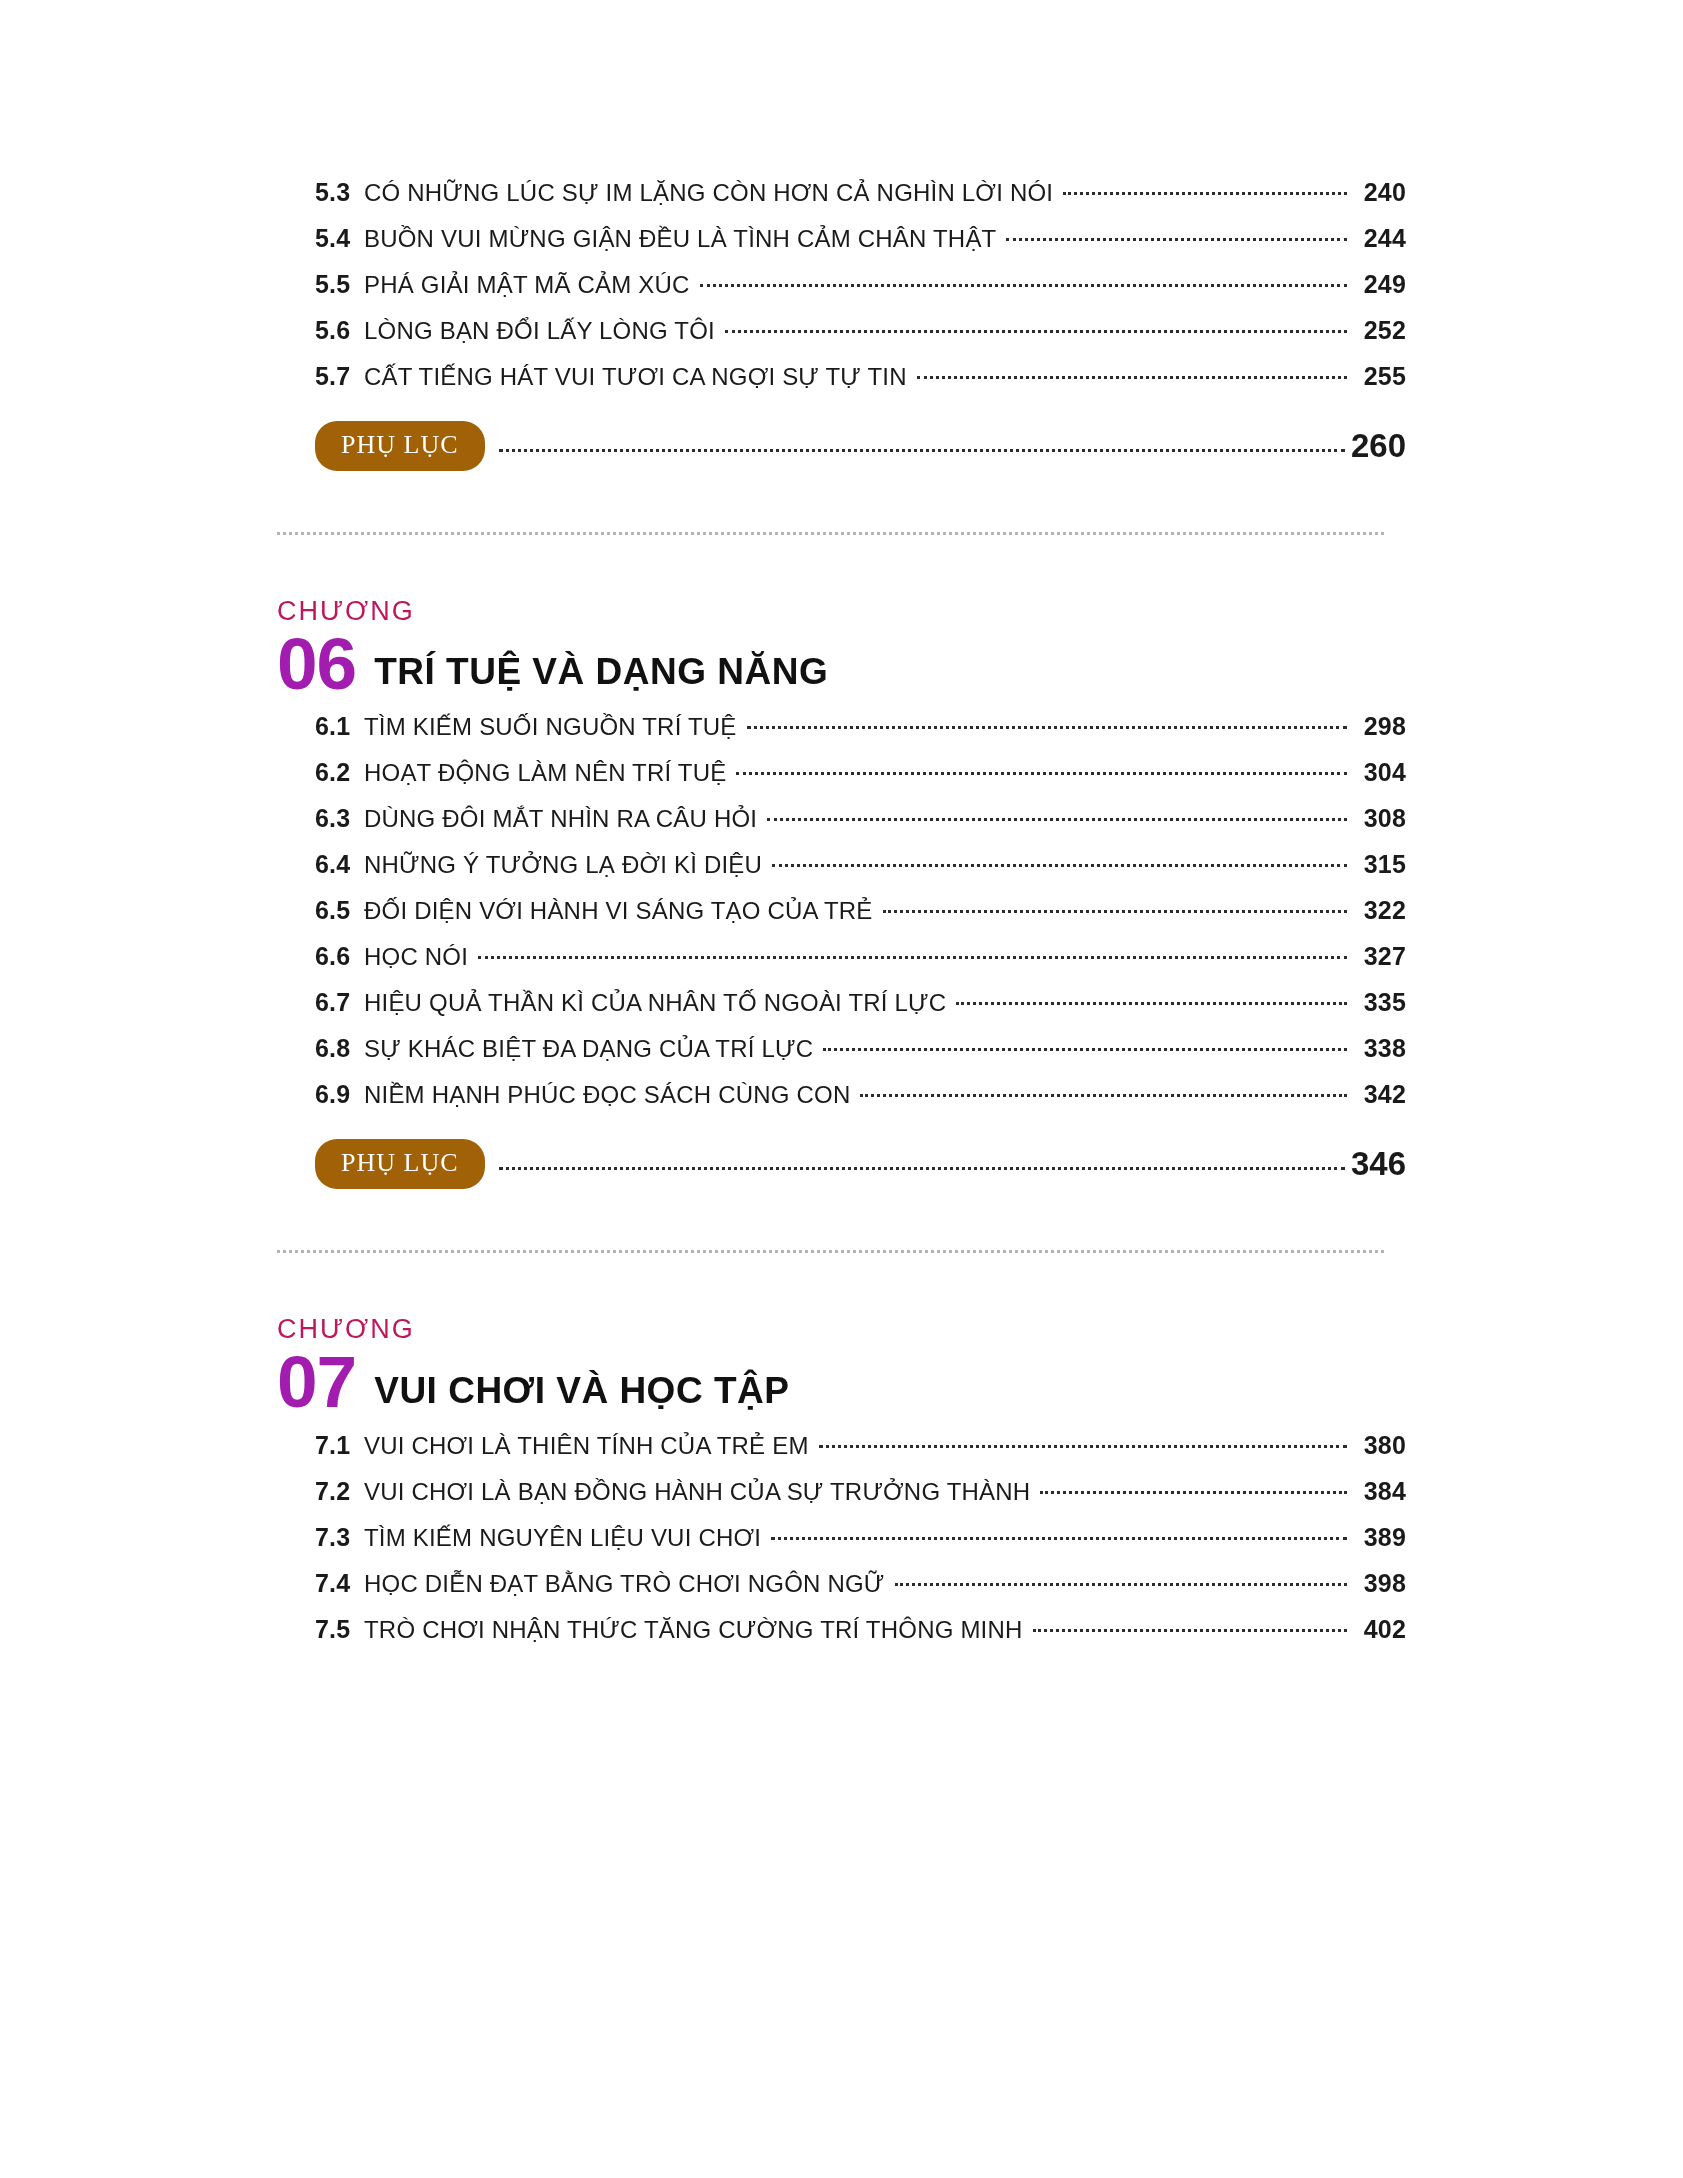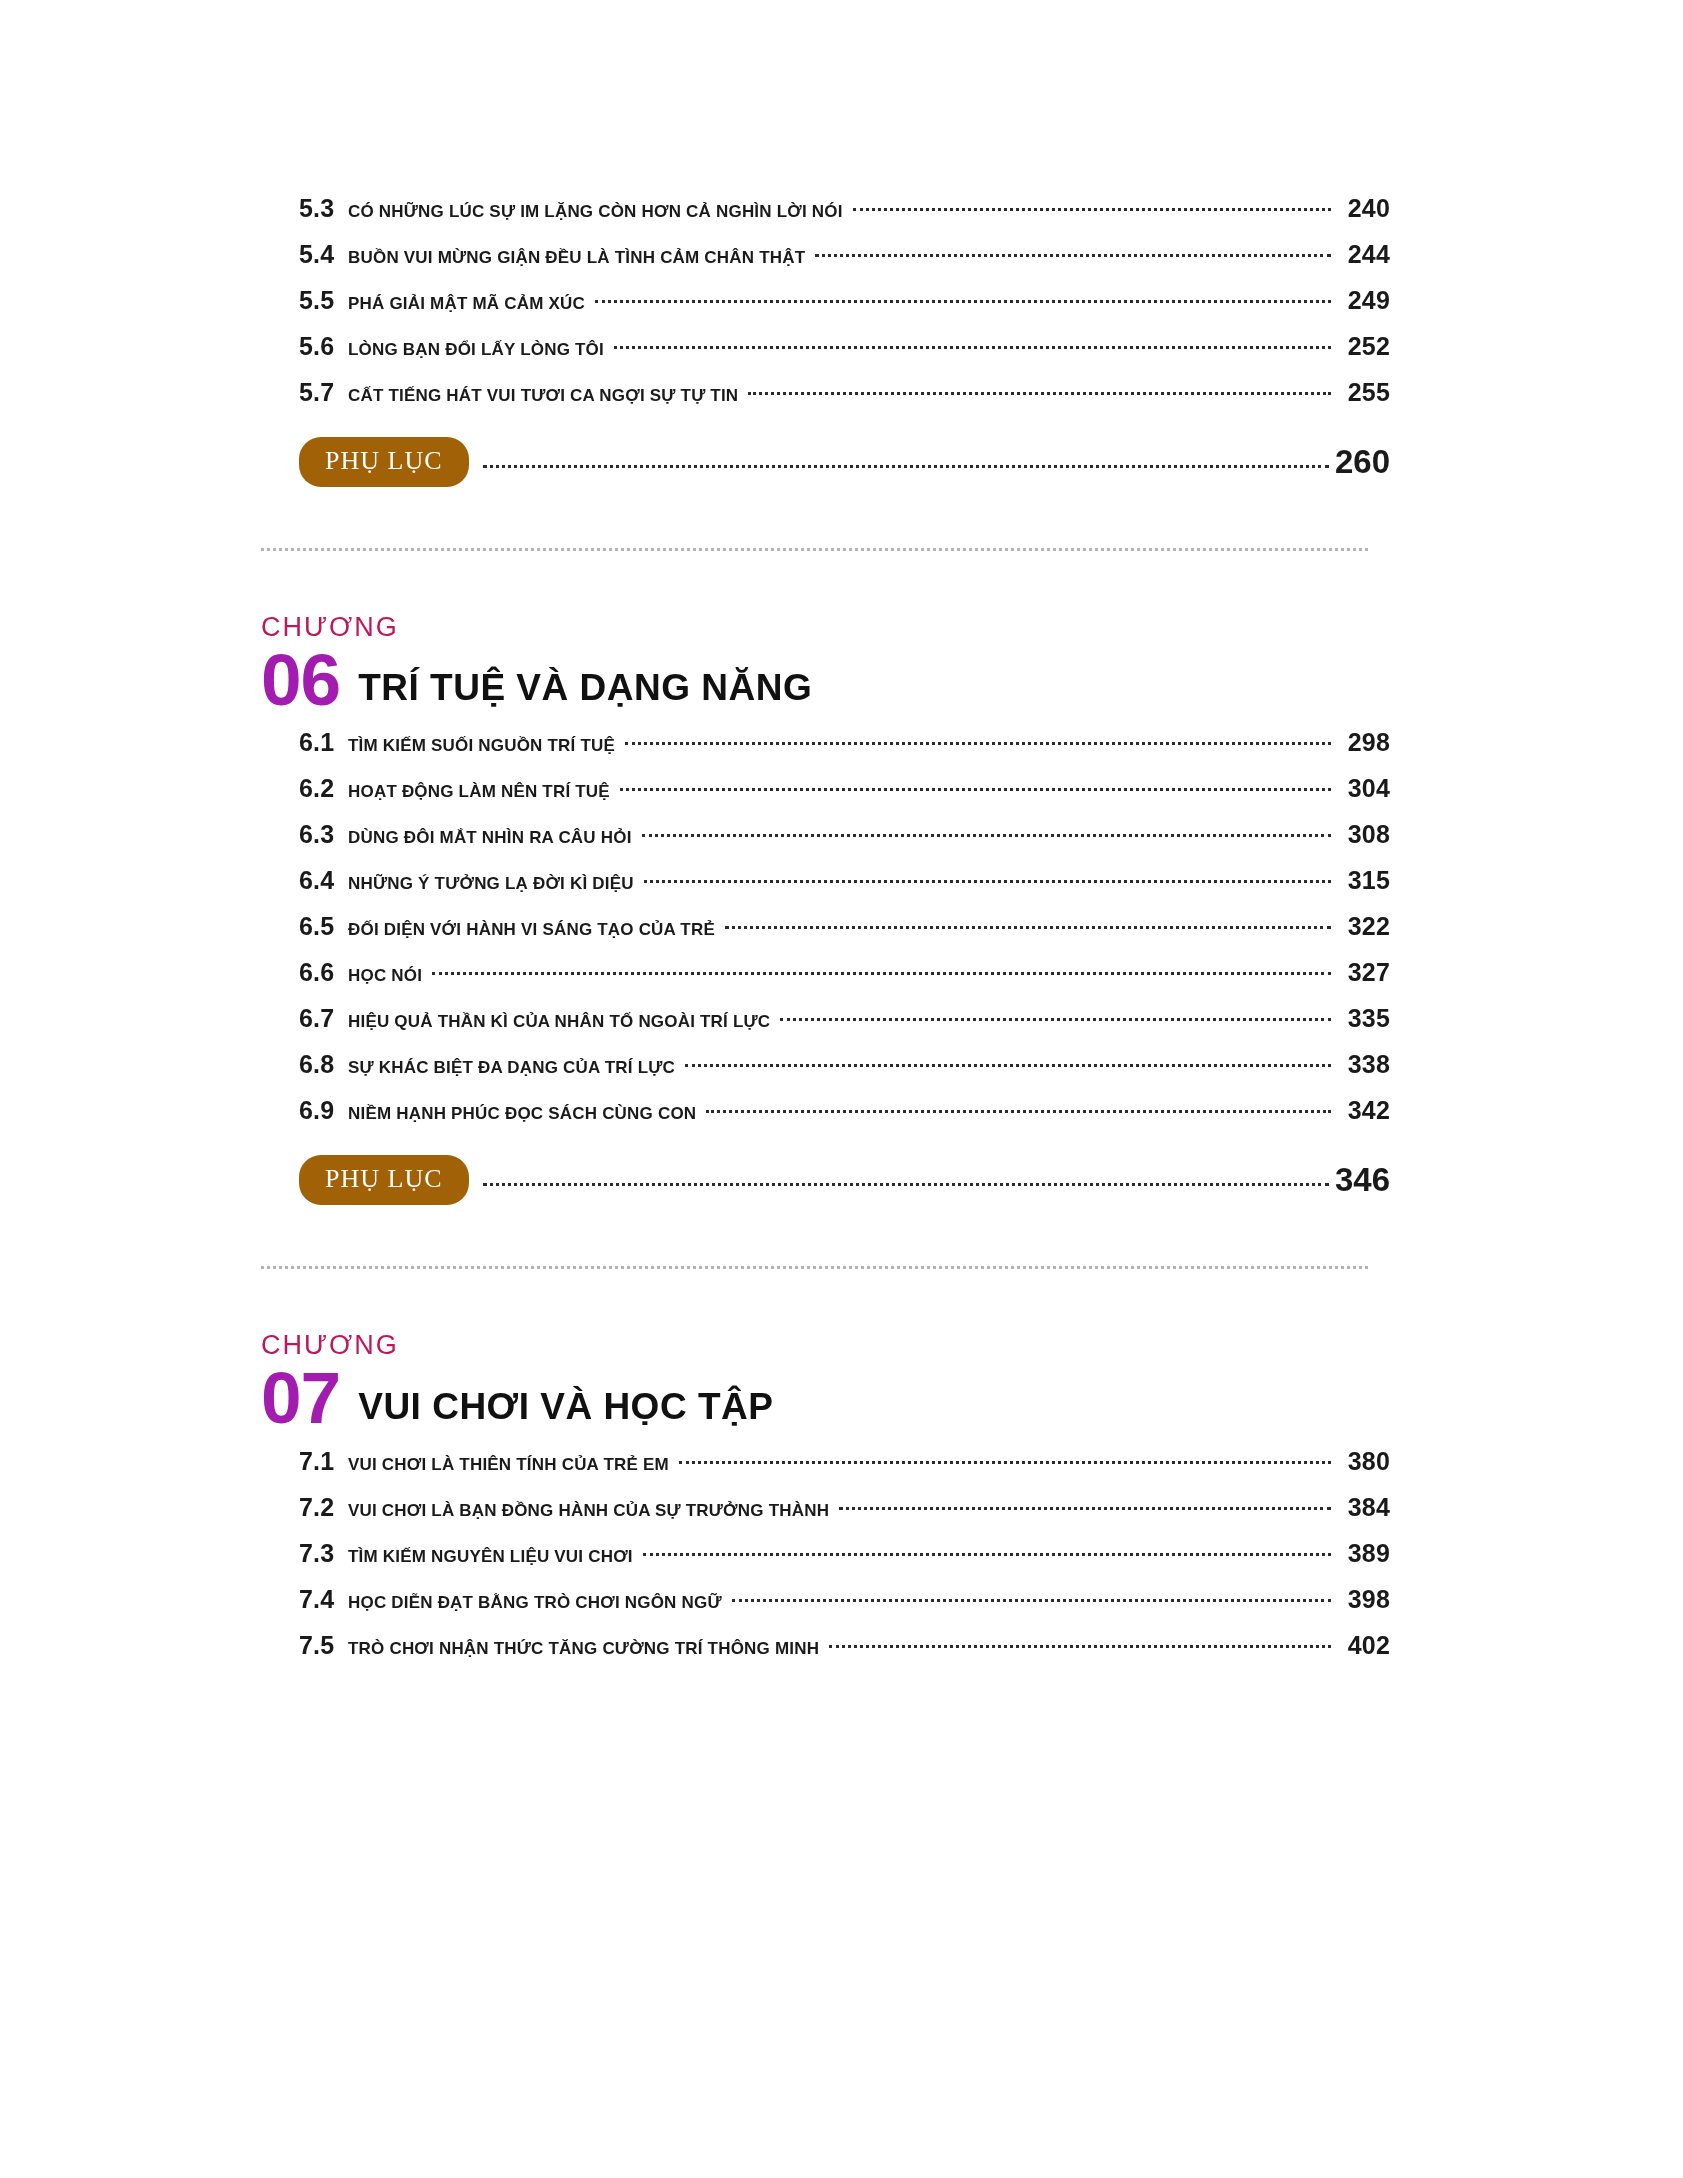--- a/index.html
+++ b/index.html
@@ -17,24 +17,23 @@
   }
   .page {
     position: absolute;
     left: 0; top: 0;
     width: 1683px;
     height: 2178px;
     padding: 0;
   }
   .content {
     position: absolute;
-    left: 261px;
+    left: 277px;
     top: 178px;
     width: 1129px;
-    margin-top: 16px;
   }
 
   
   .toc-row {
     display: flex;
     align-items: baseline;
     margin-bottom: 17px;
     font-weight: bold;
     font-size: 25px;
     letter-spacing: 0.2px;
@@ -43,22 +42,22 @@
     width: 87px;
     flex: 0 0 87px;
     text-align: left;
     padding-left: 38px;
     box-sizing: border-box;
     font-size: 25px;
     font-weight: bold;
   }
   .toc-title {
     white-space: nowrap;
-    font-size: 17px;
-    font-weight: bold;
+    font-size: 24px;
+    font-weight: normal;
   }
   .toc-dots {
     flex: 1 1 auto;
     margin: 0 4px 0 10px;
     border-bottom: 3px dotted #2b2b2b;
     transform: translateY(-6px);
     min-width: 20px;
   }
   .toc-page {
     flex: 0 0 auto;

